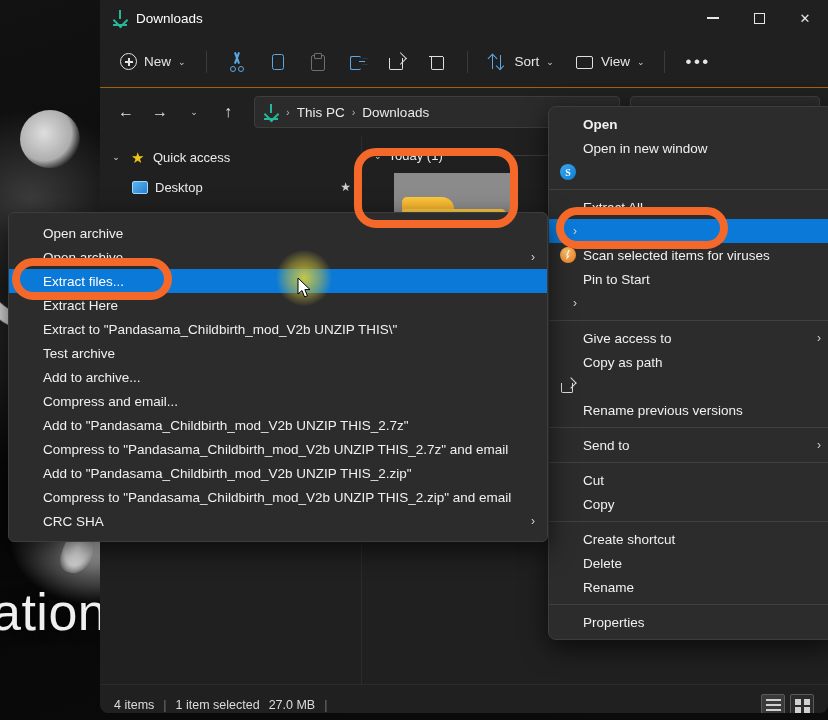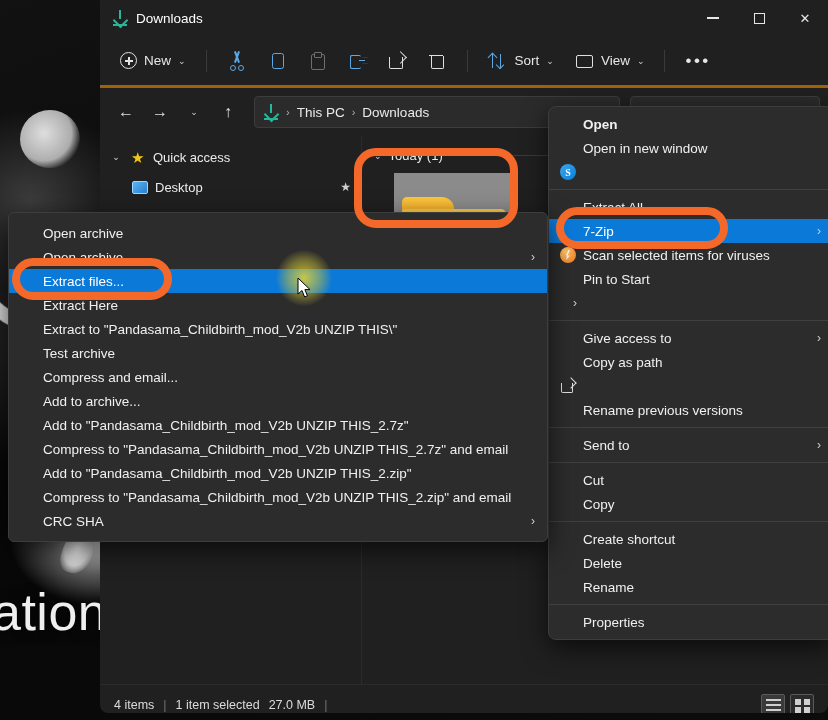--- a/index.html
+++ b/index.html
@@ -100,21 +100,21 @@
     width: 46px; height: 36px; display: flex; align-items: center; justify-content: center;
     color: #e6e6e6; font-size: 13px;
   }
   .winctl .sq { width: 11px; height: 11px; border: 1.4px solid #e6e6e6; }
   .winctl .mn { width: 12px; height: 1.4px; background: #e6e6e6; }
 
   
   .cmdbar {
     height: 52px; display: flex; align-items: center; gap: 2px;
     padding: 0 14px; color: #e6e6e6; font-size: 13.5px;
-    border-bottom: 3px solid #a16207;
+    border-bottom: 1px solid #a16207;
   }
   .cb-btn {
     display: flex; align-items: center; gap: 7px;
     height: 32px; padding: 0 9px; border-radius: 4px; cursor: default;
     white-space: nowrap;
   }
   .cb-new { padding-left: 6px; }
   .sep { width: 1px; height: 22px; background: #3a3a3a; margin: 0 9px; }
   .chev { font-size: 9px; color: #cfcfcf; }
   .icon { width: 20px; height: 20px; display: inline-block; position: relative; flex: 0 0 auto; }
@@ -573,21 +573,20 @@
           <span class="ic-skype">S</span>
         </span>
       </div>
       <div class="msep"></div>
       <div class="mi">
         <span class="ico"></span>
         <span class="lbl">Extract All...</span>
       </div>
       <div class="mi hi">
         <span class="ico"></span>
-        <span class="lbl">7-Zip</span>
         <span class="arrow">›</span>
       </div>
       <div class="mi">
         <span class="ico">
           <span class="ic-scan"></span>
         </span>
         <span class="lbl">Scan selected items for viruses</span>
       </div>
       <div class="mi">
         <span class="ico"></span>
@@ -665,24 +664,24 @@
       <div class="mi">
         <span class="lbl">Extract Here</span>
       </div>
       <div class="mi">
         <span class="lbl">Extract to "Pandasama_Childbirth_mod_V2b UNZIP THIS\"</span>
       </div>
       <div class="mi">
         <span class="lbl">Test archive</span>
       </div>
       <div class="mi">
+        <span class="lbl">Add to archive...</span>
+      </div>
+      <div class="mi">
         <span class="lbl">Compress and email...</span>
-      </div>
-      <div class="mi">
-        <span class="lbl">Add to archive...</span>
       </div>
       <div class="mi">
         <span class="lbl">Add to "Pandasama_Childbirth_mod_V2b UNZIP THIS_2.7z"</span>
       </div>
       <div class="mi">
         <span class="lbl">Compress to "Pandasama_Childbirth_mod_V2b UNZIP THIS_2.7z" and email</span>
       </div>
       <div class="mi">
         <span class="lbl">Add to "Pandasama_Childbirth_mod_V2b UNZIP THIS_2.zip"</span>
       </div>

